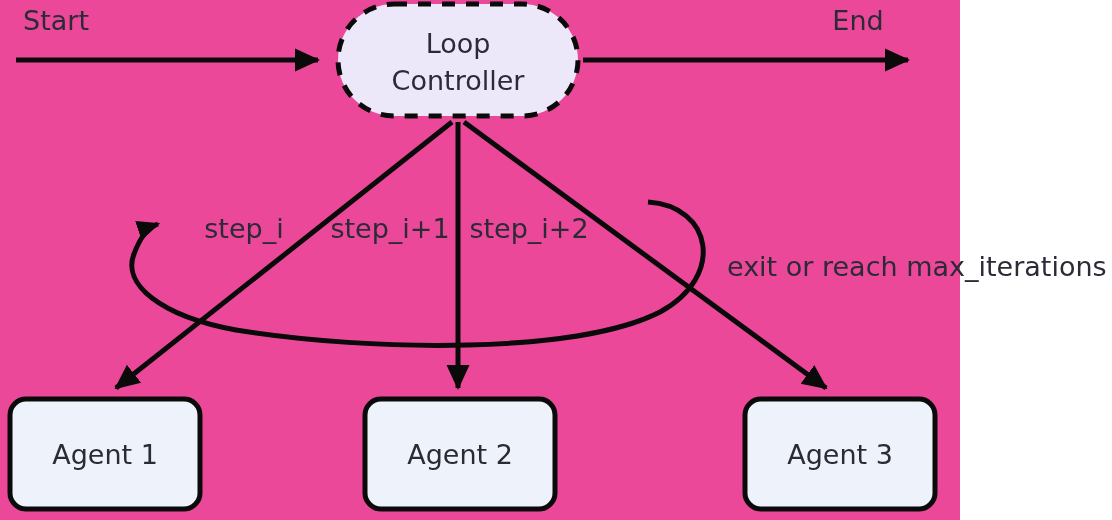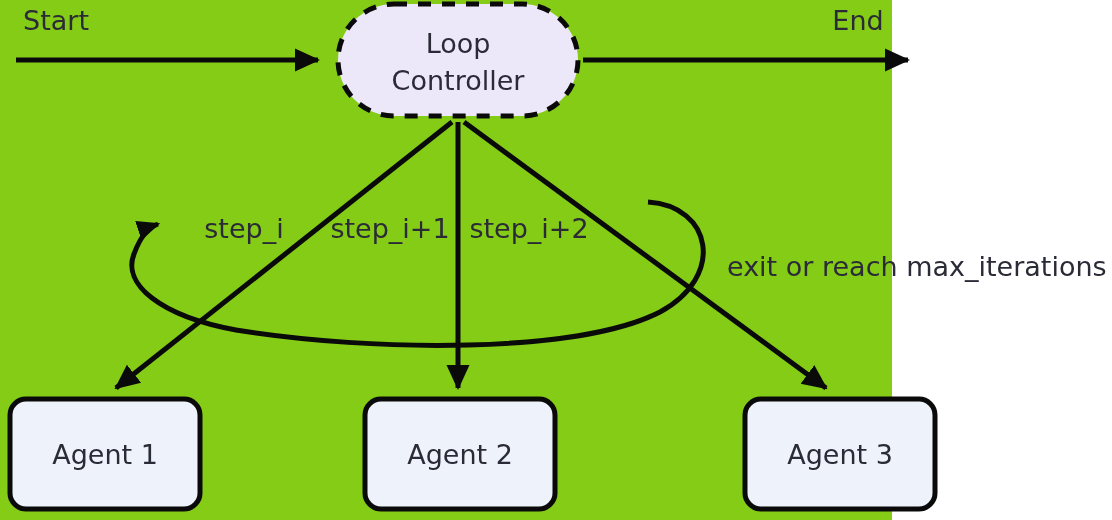--- a/index.html
+++ b/index.html
@@ -8,23 +8,23 @@
     background: #ffffff;
   }
   body {
     width: 1112px;
     height: 520px;
     overflow: hidden;
     font-family: "DejaVu Sans", "Liberation Sans", sans-serif;
   }
   #diagram-root {
     position: relative;
-    width: 892px;
+    width: 960px;
     height: 520px;
-    background: #84cc16;
+    background: #ec4899;
   }
   svg#diagram-canvas {
     position: absolute;
     left: 0;
     top: 0;
     width: 1112px;
     height: 520px;
   }
   .edge-line {
     fill: none;

